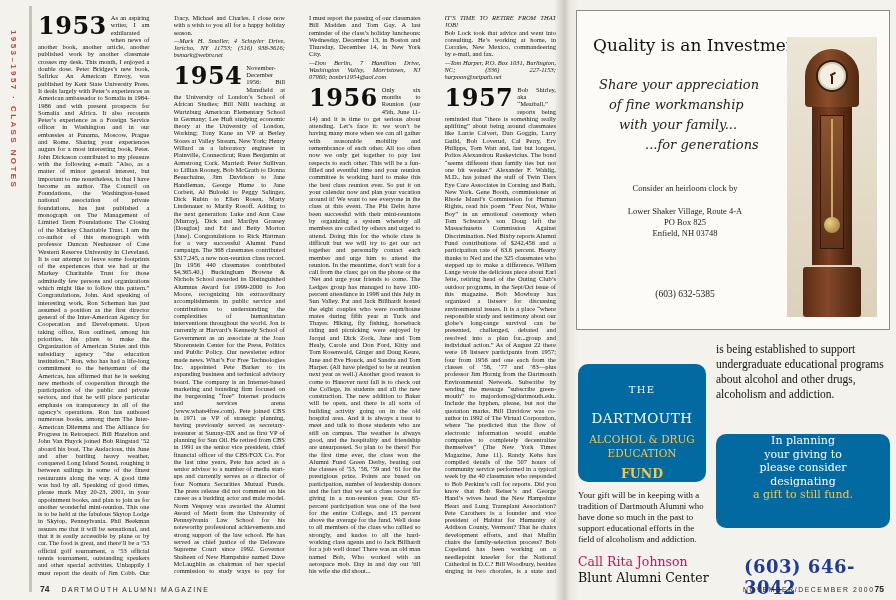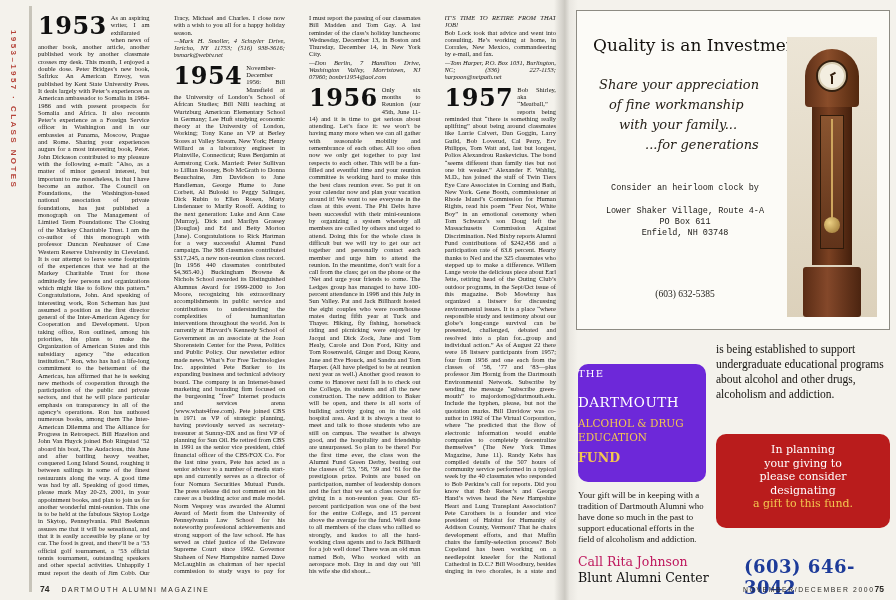--- a/index.html
+++ b/index.html
@@ -32,21 +32,21 @@
   
   .clock-ad { position:absolute; left:576px; top:10px; width:314px; height:320px;
     background:#fcfbf7; border:1px solid #8d8b83; }
   .clock-headline { position:absolute; left:16px; top:24px;
     font-family:"DejaVu Serif", serif; font-size:17px; color:#15120e; }
   .tagline { position:absolute; left:22px; top:64px; width:180px;
     font-family:"DejaVu Serif", serif; font-style:italic; font-size:13px;
     line-height:20px; color:#262119; }
   .tagline .t2 { padding-left:10px; } .tagline .t3 { padding-left:20px; } .tagline .t4 { padding-left:46px; }
   .heirloom { position:absolute; left:8px; top:172px; width:200px; text-align:center;
-    font-size:8.5px; color:#1c1a16; line-height:11px;font-family:Liberation Mono, monospace; }
+    font-size:8.5px; color:#1c1a16; line-height:11px; }
   .craftsmen { font-size:9.5px; font-weight:bold; letter-spacing:.4px;
     text-decoration:underline; margin-top:3px; }
   .addr { margin-top:12px; }
   .clock-ad-phone { position:absolute; left:8px; top:278px; width:200px;
     text-align:center; font-size:9.5px; color:#1c1a16; }
 
   
   .clock-photo { position:absolute; right:12px; top:26px; width:90px; height:280px;
     background:linear-gradient(180deg,#ece5d6,#dcd1bb); display:flex;
     justify-content:center; align-items:flex-end; }
@@ -64,33 +64,33 @@
   .clock-glass { position:absolute; top:66px; left:17px; width:24px; height:134px;
     background:linear-gradient(180deg,#8a5530,#60331a); border:1px solid #2e1a0a; }
   .pendulum-rod { position:absolute; top:70px; left:28px; width:2px; height:104px; background:#cfa65e; }
   .pendulum-bob { position:absolute; top:168px; left:21px; width:16px; height:16px;
     border-radius:50%; background:radial-gradient(circle at 35% 35%, #ecd084, #97702e); }
   .clock-base { position:absolute; bottom:0; left:0; width:58px; height:50px;
     background:linear-gradient(90deg,#5a2c15,#84482a 42%,#4b2410); border-radius:3px; }
 
   
   .fund-box { position:absolute; left:578px; top:364px; width:128px; height:118px;
-    background:#6d28d9; border-radius:10px; color:#fff; text-align:left;
-    font-family:"DejaVu Serif", serif; padding-top:4px; }
+    background:#0369a1; border-radius:10px; color:#fff; text-align:center;
+    font-family:"DejaVu Serif", serif; padding-top:20px; }
   .fund-box .l1 { font-size:10px; letter-spacing:1.2px; }
   .fund-box .l2 { font-size:13.5px; letter-spacing:.5px; margin-top:15px; }
   .fund-box .l3 { font-size:10.5px; margin-top:7px; }
   .fund-box .l4 { font-size:10.5px; margin-top:2px; }
   .fund-box .l5 { font-size:12.5px; margin-top:7px; font-weight:bold; }
   .gold { color:#f3c64f; }
   .fund-desc { position:absolute; left:716px; top:342px; width:174px;
     font-size:11.5px; line-height:15px; color:#15130f; }
   .appeal-box { position:absolute; left:716px; top:434px; width:174px; height:94px;
-    background:#b91c1c; border-radius:10px; color:#fff; text-align:center;
-    font-family:"DejaVu Serif", serif; font-size:11px; line-height:13.5px; padding-top:9px; }
+    background:#0369a1; border-radius:10px; color:#fff; text-align:center;
+    font-family:"DejaVu Serif", serif; font-size:11px; line-height:13.5px; }
   .tradition { position:absolute; left:578px; top:490px; width:130px;
     font-size:8.8px; line-height:11px; color:#15130f; }
   .contact-name { position:absolute; left:578px; top:554px; font-family:"DejaVu Serif", serif; font-size:12.5px; color:#be185d; }
   .contact-office { position:absolute; left:578px; top:570px; font-family:"DejaVu Serif", serif; font-size:12.5px; color:#111; }
   .contact-phone { position:absolute; left:744px; top:556px; font-family:"DejaVu Serif", serif;
     font-size:18px; font-weight:bold; color:#1d3b99; letter-spacing:.5px; }
 
   
   .footer-left { position:absolute; left:40px; top:584px; display:flex; gap:12px;
     align-items:baseline; font-family:"Liberation Sans", sans-serif;
@@ -152,21 +152,21 @@
       <div class="t1">Share your appreciation</div>
       <div class="t2">of fine workmanship</div>
       <div class="t3">with your family...</div>
       <div class="t4">...for generations</div>
     </div>
 
     <div class="heirloom">
       <div>Consider an heirloom clock by</div>
       <div class="addr">
         <div>Lower Shaker Village, Route 4-A</div>
-        <div>PO Box 611</div>
+        <div>PO Box 825</div>
         <div>Enfield, NH 03748</div>
       </div>
     </div>
     <div class="clock-ad-phone">(603) 632-5385</div>
 
     <div class="clock-photo">
       <div class="clock">
         <div class="clock-bonnet"></div>
         <div class="clock-face"></div>
         <div class="clock-hand-h"></div>
@@ -188,21 +188,21 @@
     <div class="l5 gold">FUND</div>
   </div>
 
   <div class="fund-desc">is being established to support undergraduate educational programs about alcohol and other drugs, alcoholism and addiction.</div>
 
   <div class="appeal-box">
     <div>In planning</div>
     <div>your giving to</div>
     <div>please consider</div>
     <div>designating</div>
-    <div class="gold">a gift to this fund.</div>
+    <div class="gold">a gift to still fund.</div>
   </div>
 
   <div class="tradition">Your gift will be in keeping with a tradition of Dartmouth Alumni who have done so much in the past to support educational efforts in the field of alcoholism and addiction.</div>
 
   <div class="contact-name">Call Rita Johnson</div>
   <div class="contact-office">Blunt Alumni Center</div>
   <div class="contact-phone">(603) 646-3042</div>
 
   <div class="footer-left">
     <span class="pagenum">74</span>

